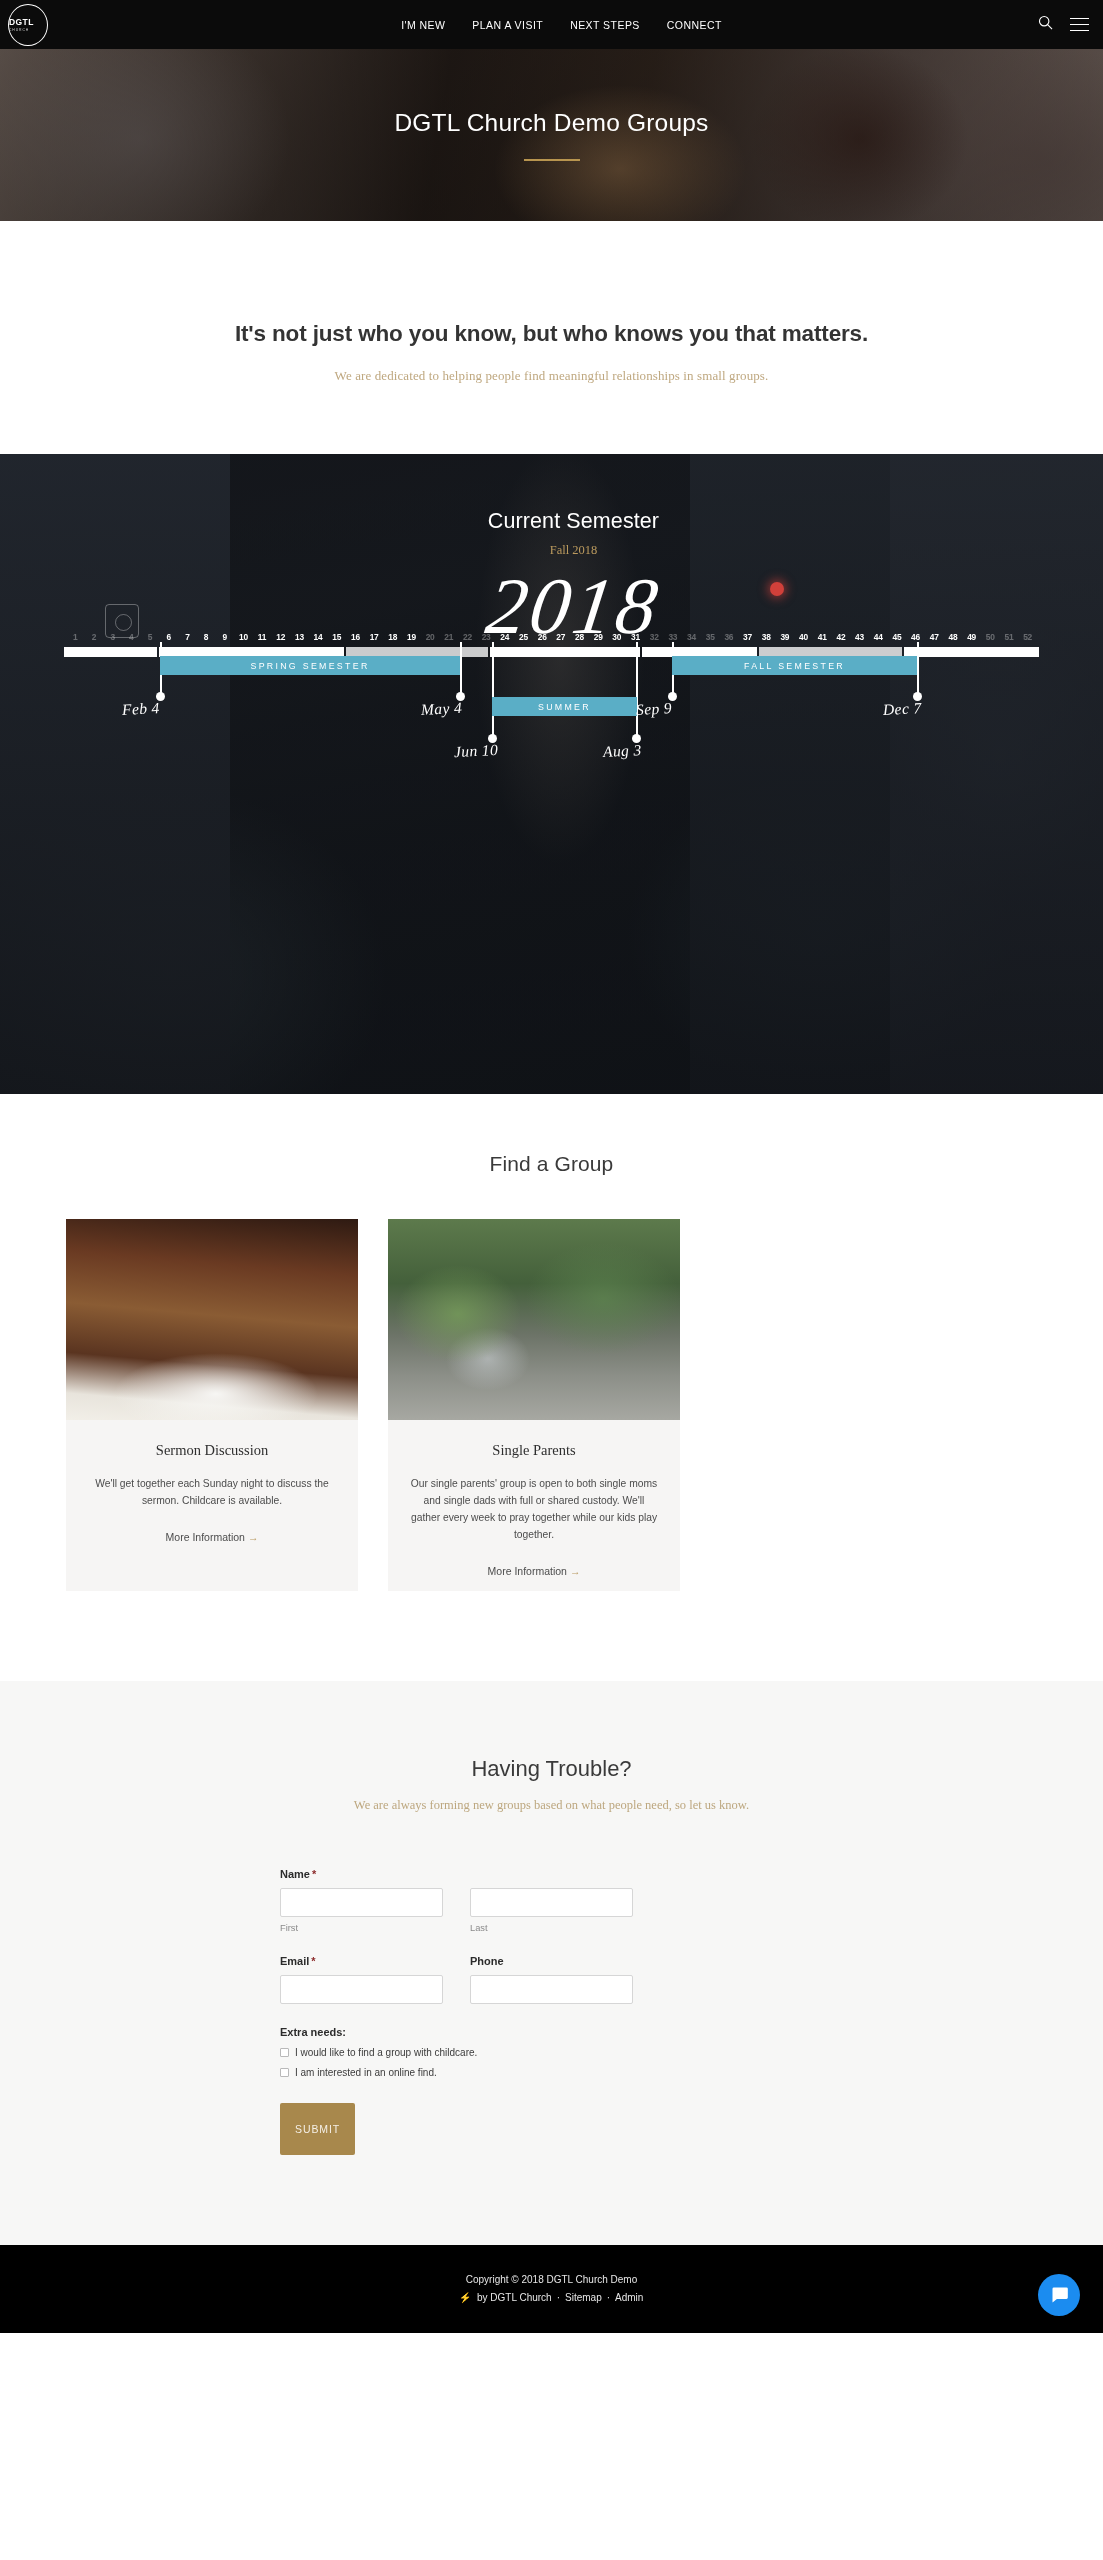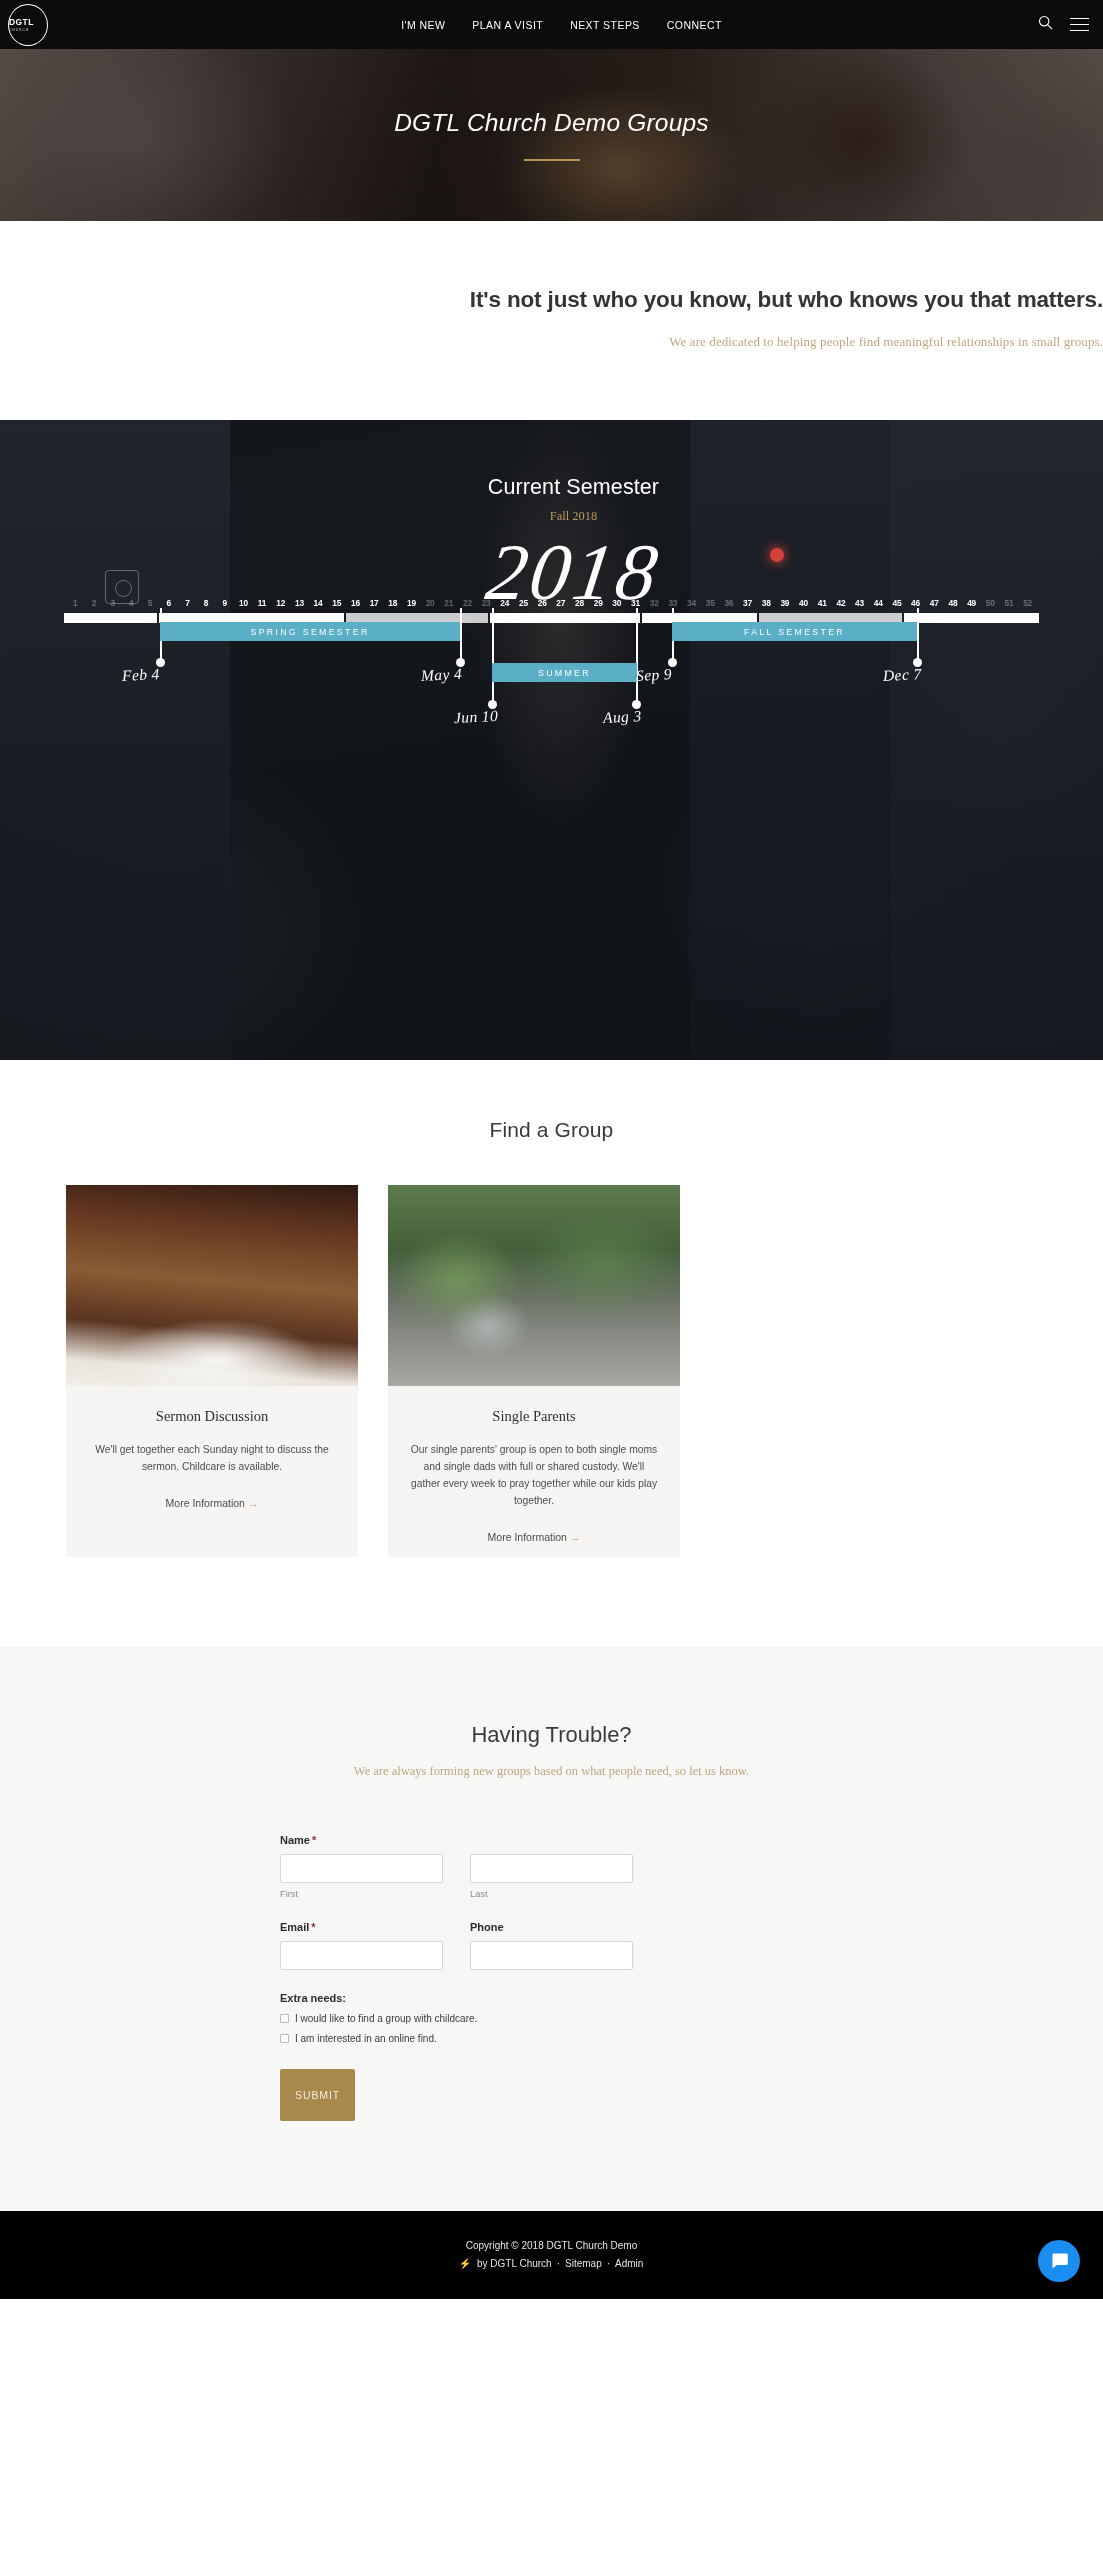--- a/index.html
+++ b/index.html
@@ -101,41 +101,40 @@
     background: linear-gradient(180deg, rgba(10,8,7,.42), rgba(10,8,7,.5));
   }
   .hero-inner {
     position: relative;
     z-index: 2;
     height: 100%;
     display: flex;
     flex-direction: column;
     align-items: center;
     justify-content: center;
-    font-style: italic;
   }
   .hero-title {
     color: #ffffff;
     font-size: 24.5px;
     font-weight: 400;
     letter-spacing: .2px;
     text-align: center;
   }
   .hero-rule {
     width: 56px;
     height: 1.5px;
     background: #b8954f;
     margin-top: 22px;
   }
 
   
   .intro {
     background: #ffffff;
-    padding: 66px 0 70px;
-    text-align: right;
+    padding: 100px 0 70px;
+    text-align: center;
   }
   .intro h2 {
     font-size: 22.5px;
     font-weight: 700;
     color: #343434;
     letter-spacing: -.15px;
   }
   .intro p {
     margin-top: 21px;
     font-family: "Liberation Serif", serif;

